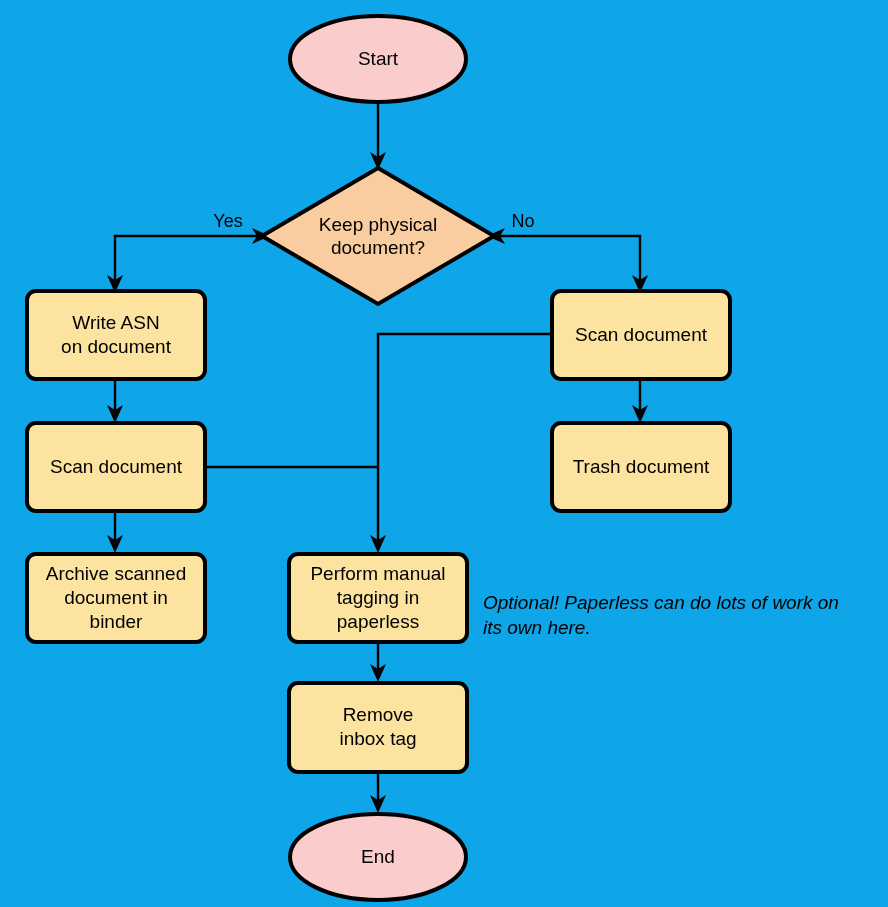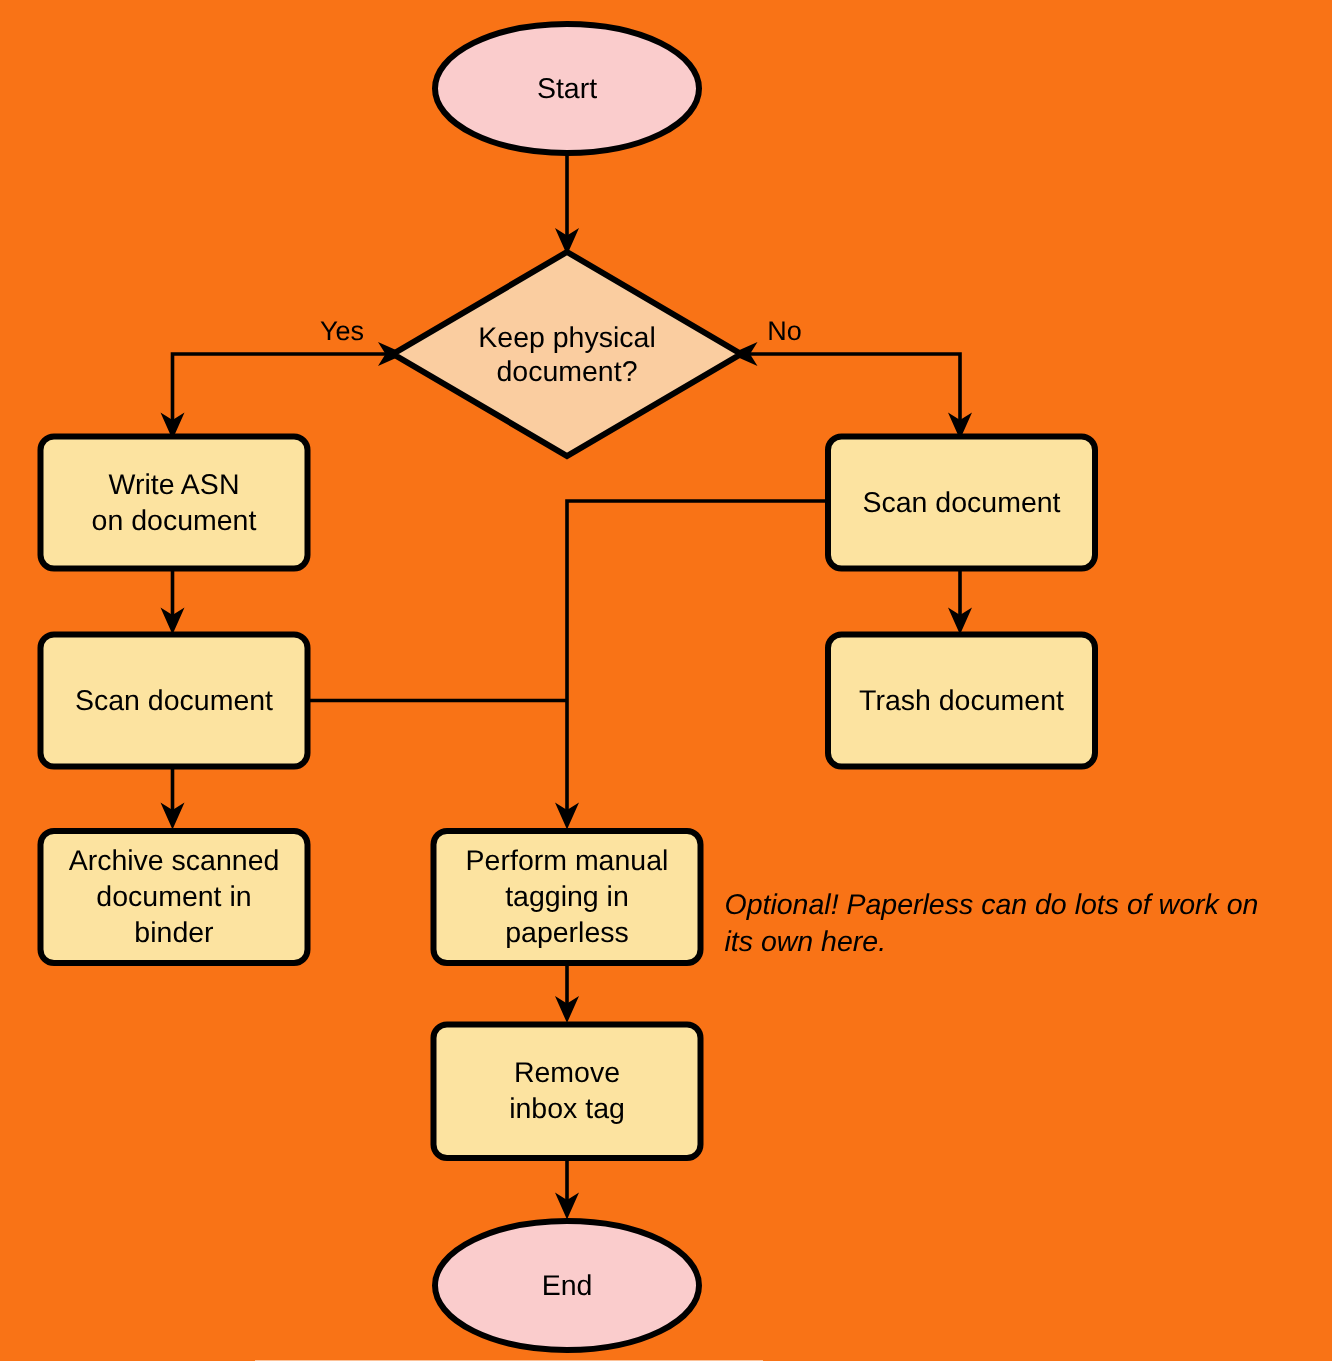--- a/index.html
+++ b/index.html
@@ -11,21 +11,21 @@
   body {
     width: 888px;
     height: 907px;
     font-family: "Liberation Sans", sans-serif;
     overflow: hidden;
   }
   #diagram-root {
     position: relative;
     width: 888px;
     height: 907px;
-    background: #f97316;
+    background: #0ea5e9;
   }
   #flow-svg {
     position: absolute;
     top: 0;
     left: 0;
     width: 888px;
     height: 907px;
   }
   .node-text {
     font-family: "Liberation Sans", sans-serif;

